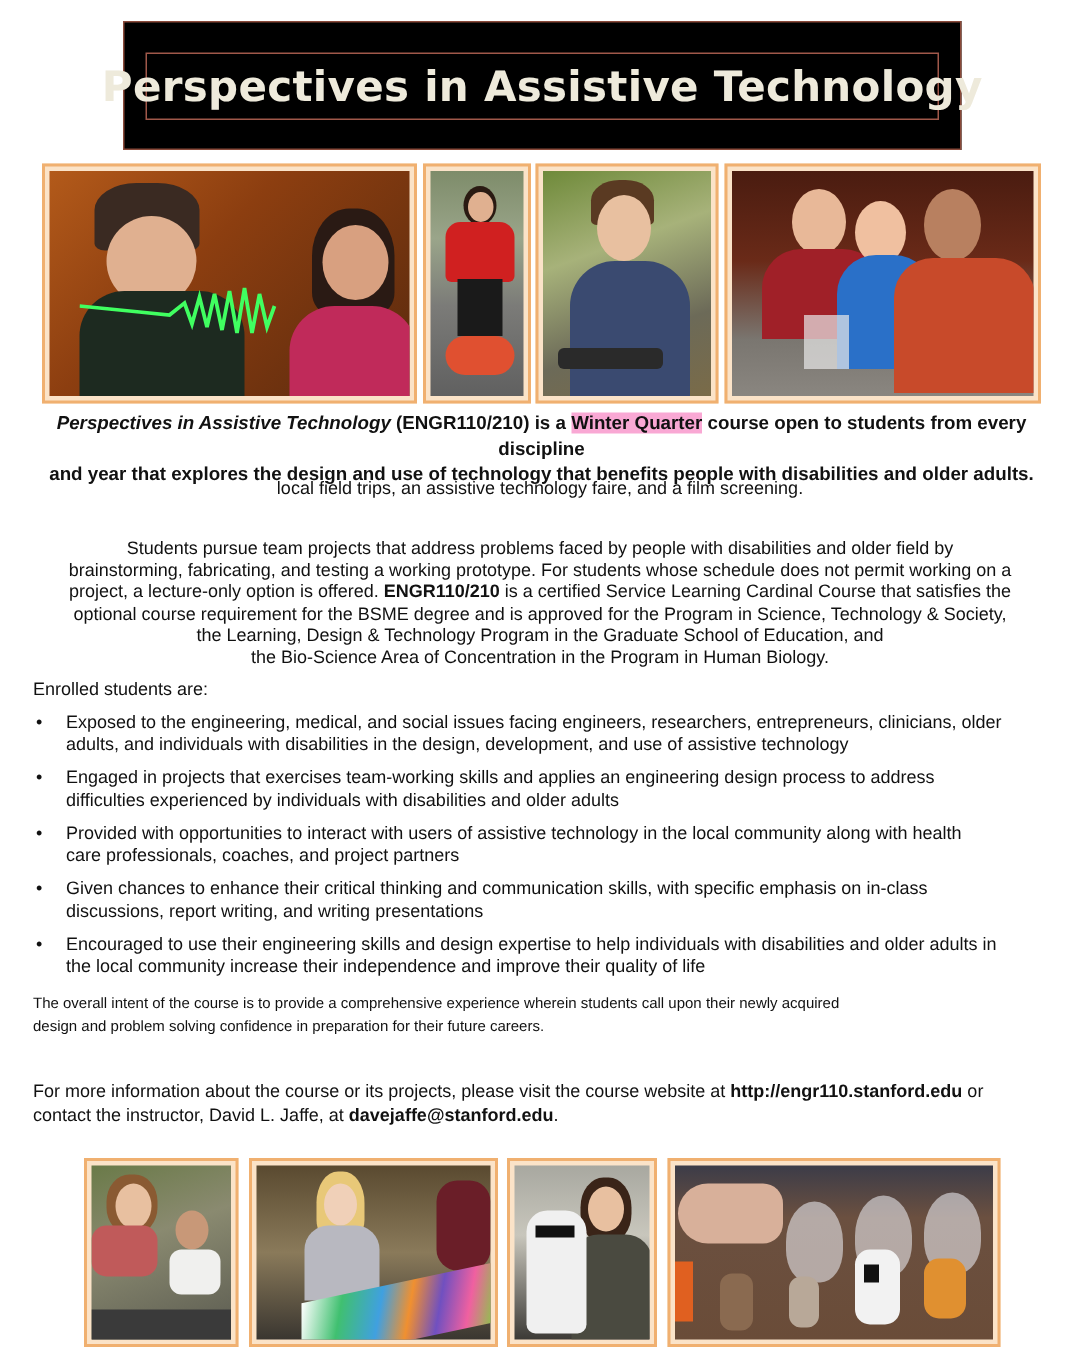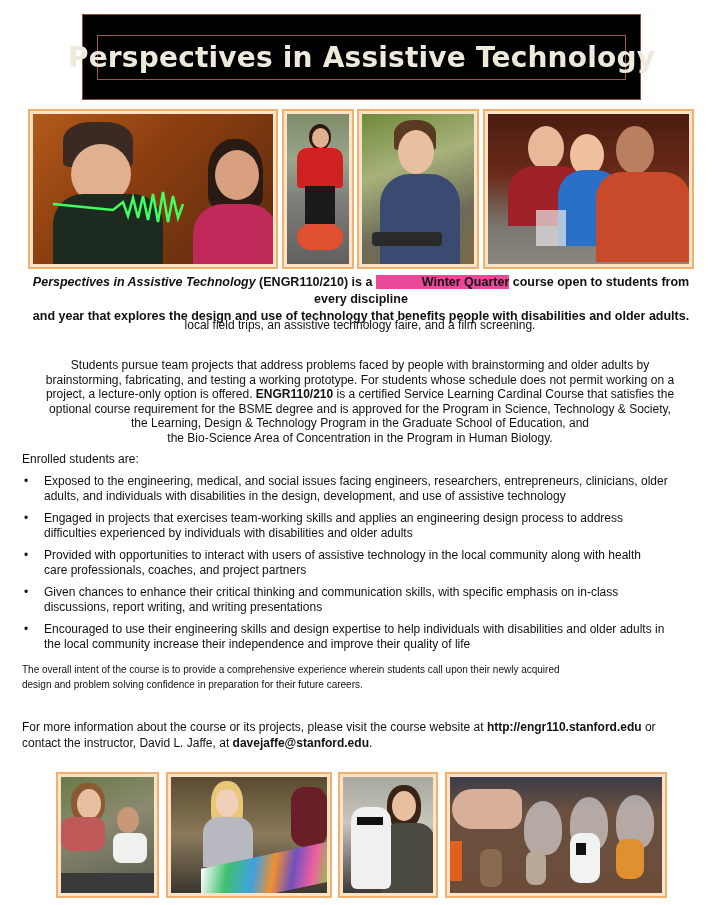--- a/index.html
+++ b/index.html
@@ -30,21 +30,21 @@
   .scene-class { background: linear-gradient(180deg,#5a4a30 0%,#8a7a5a 50%,#3a3630 100%); }
   .scene-wall { background: linear-gradient(180deg,#a8a8a0 0%,#c8c6bc 40%,#3c3a36 100%); }
   .scene-board { background: linear-gradient(180deg,#3c3c48 0%,#6b5040 30%,#6a4c38 100%); }
 
   .shape { position: absolute; }
 
   
   .intro { left: 22px; top: 274px; width: 678px; text-align: center; font-weight: bold;
            font-size: 12.5px; line-height: 17px; }
   .intro em { font-style: italic; }
-  .hl { background: #ec4899; padding-left: 46px; }
+  .hl { background: #f9a8d4; }
   .p-center { text-align: center; font-size: 12px; line-height: 14.5px; }
   .sessions { left: 40px; top: 318px; width: 640px; }
   .projects { left: 18px; top: 358px; width: 684px; }
   .enrolled-label { left: 22px; top: 452px; font-size: 12px; }
   .bullets { left: 22px; top: 474px; width: 680px; font-size: 12px; line-height: 14.5px; }
   .bullet { position: relative; padding-left: 22px; margin-bottom: 8px; }
   .bullet .dot { position: absolute; left: 2px; top: 0; }
   .intent { left: 22px; top: 663px; width: 680px; font-size: 10px; line-height: 14.5px; }
   .more { left: 22px; top: 719px; width: 690px; font-size: 12px; line-height: 16px; }
   b { font-weight: bold; }
@@ -108,21 +108,21 @@
     <span>course open to students from every discipline</span>
   </div>
   <div>and year that explores the design and use of technology that benefits people with disabilities and older adults.</div>
 </div>
 
 <div class="abs p-center sessions">
   <div>local field trips, an assistive technology  faire, and a film screening.</div>
 </div>
 
 <div class="abs p-center projects">
-  <div>Students pursue team projects that address problems faced by people with brainstorming and older adults by</div>
+  <div>Students pursue team projects that address problems faced by people with disabilities and older field by</div>
   <div>brainstorming, fabricating, and testing a working prototype. For students whose schedule does not permit working on a</div>
   <div>
     <span>project, a lecture-only option is offered. </span><b>ENGR110/210</b><span> is a certified Service Learning Cardinal Course that satisfies the</span>
   </div>
   <div>optional course requirement for the BSME degree and is approved for the Program in Science, Technology &amp; Society,</div>
   <div>the Learning, Design &amp; Technology Program in the Graduate School of Education, and</div>
   <div>the Bio-Science Area of Concentration in the Program in Human Biology.</div>
 </div>
 
 <div class="abs enrolled-label">Enrolled students are:</div>

